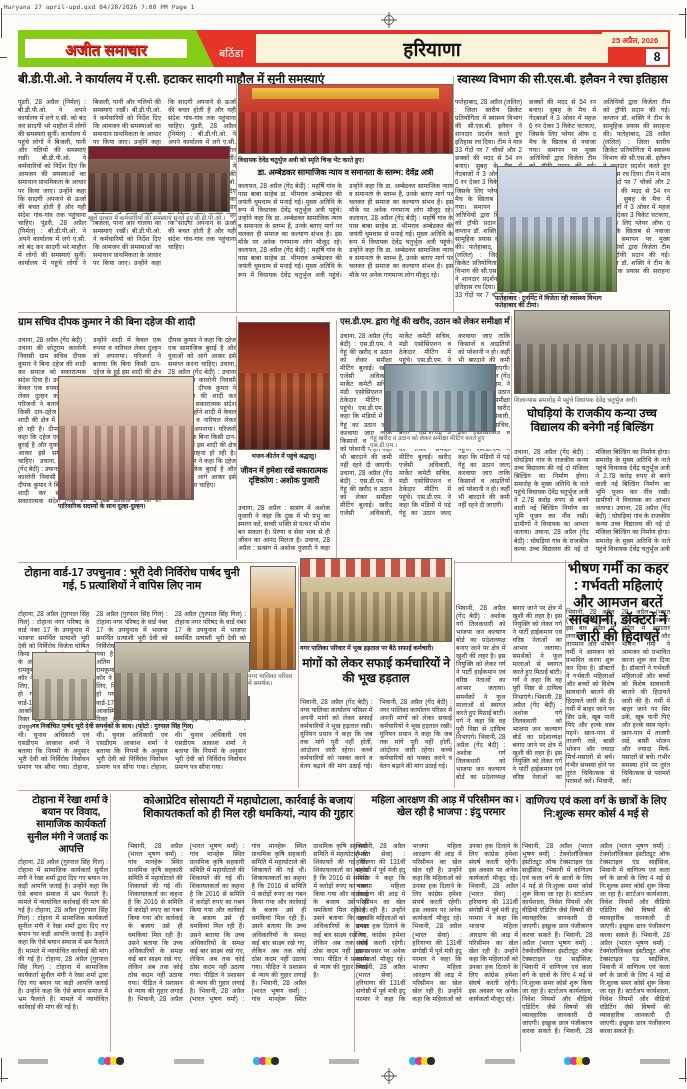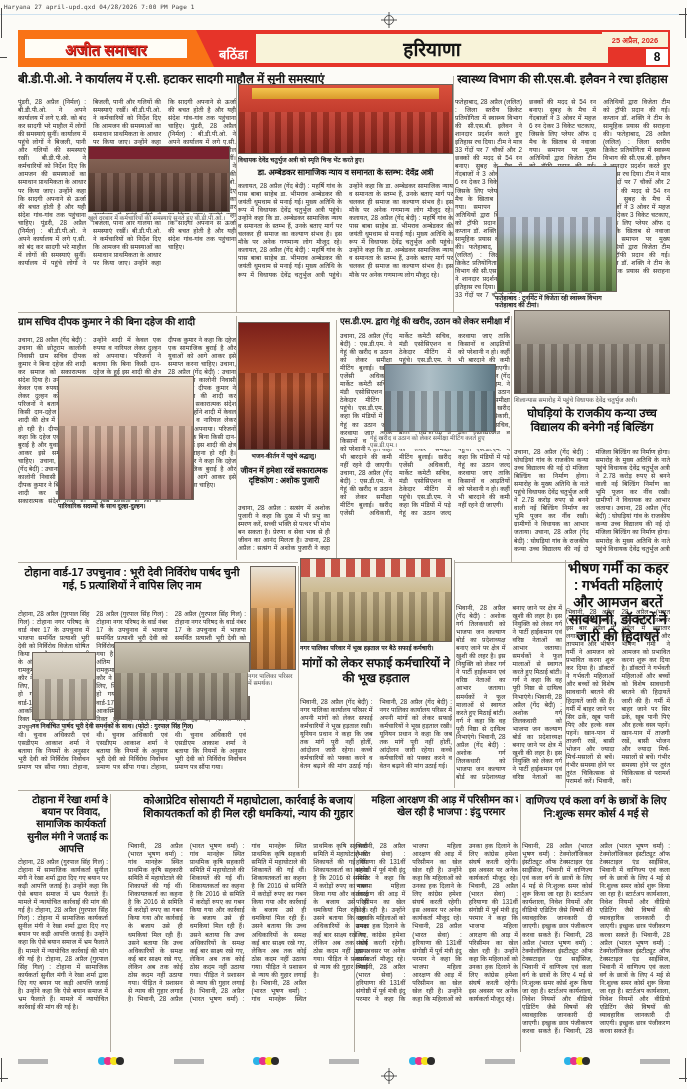--- a/index.html
+++ b/index.html
@@ -11,26 +11,26 @@
   .mk{position:absolute;background:#4a4a4a;}
   .crosshair{position:absolute;}
   .regstrip{position:absolute;left:18px;top:1056px;width:652px;height:10px;display:flex;align-items:center;justify-content:space-between;}
   .dash{display:inline-block;width:30px;height:5px;background:#b5b5b5;}
   .cmyk{display:inline-flex;align-items:center;}
   .d{display:inline-block;width:8px;height:8px;border-radius:50%;margin-left:-2px;}
   .d:first-child{margin-left:0;}
   .dc{background:#2ab3e8}.dm{background:#e8318a}.dy{background:#f5e21a}.dk{background:#2b2b2b}
   
   .masthead{position:absolute;left:18px;top:30px;width:652px;height:37px;background:#e63429;}
-  .mh-left{position:absolute;left:0;top:0;width:196px;height:37px;background:#f97316;
+  .mh-left{position:absolute;left:0;top:0;width:196px;height:37px;background:#84cc16;
            clip-path:polygon(0 0,178px 0,196px 37px,0 37px);}
   .mh-strip{position:absolute;left:7px;top:9px;width:162px;height:19px;background:#fffdf6;
             display:flex;align-items:center;justify-content:center;}
   .mh-paper{color:#d9251d;font-weight:800;font-size:15px;white-space:nowrap;text-shadow:.6px .6px 0 #8c1410;}
-  .mh-edition{position:absolute;left:201px;top:15px;color:#ffffff;font-weight:700;font-size:13px;white-space:nowrap;}
+  .mh-edition{position:absolute;left:201px;top:15px;color:#ffffff;font-weight:400;font-size:11px;white-space:nowrap;}
   .mh-region{position:absolute;left:238px;top:4px;width:352px;height:29px;background:#f8f3d9;
              display:flex;align-items:center;justify-content:center;font-size:19px;font-weight:800;color:#141414;}
   .mh-right{position:absolute;right:2px;top:2px;width:66px;height:33px;}
   .mh-date{height:15px;background:#f8f3d9;color:#d9251d;font-weight:700;font-size:7.5px;
            display:flex;align-items:center;justify-content:center;white-space:nowrap;}
   .mh-pg{position:absolute;right:0;top:17px;width:22px;height:16px;background:#ffffff;color:#111;
          font-weight:800;font-size:12px;display:flex;align-items:center;justify-content:center;}
   
   .art{position:absolute;overflow:hidden;}
   .hl{position:absolute;margin:0;font-weight:800;color:#131313;line-height:1.22;letter-spacing:-.1px;}

